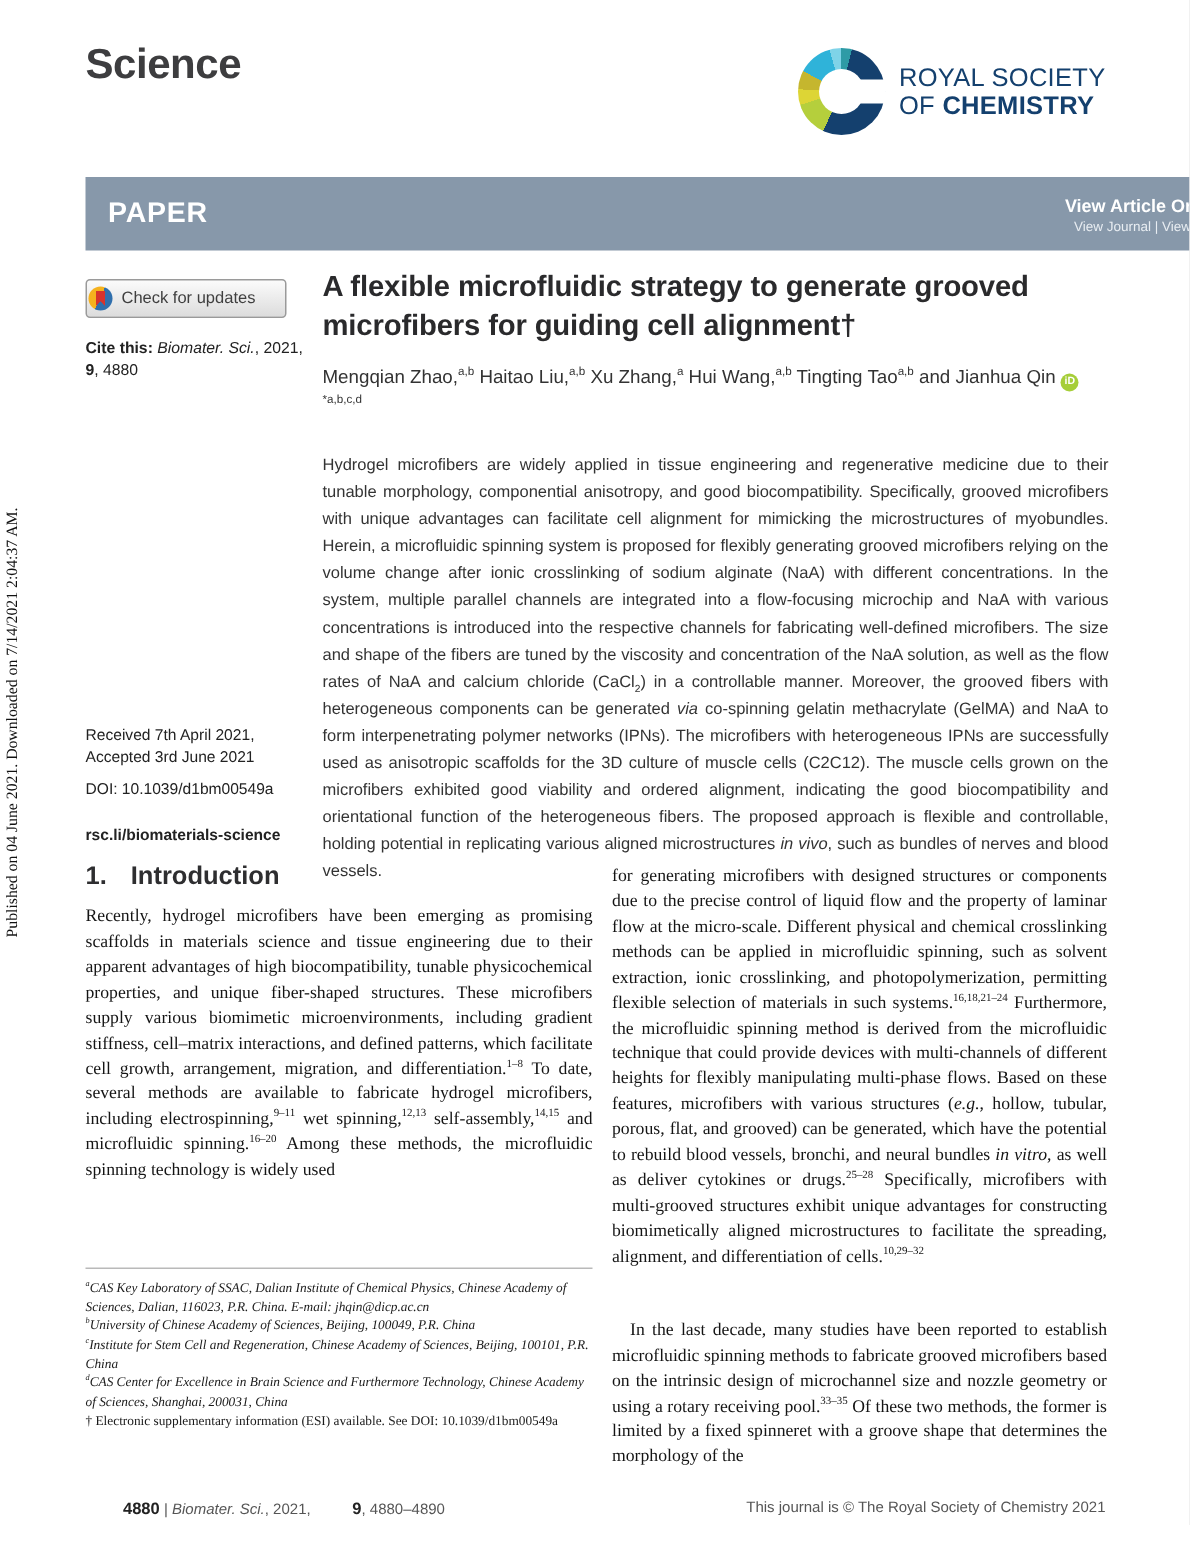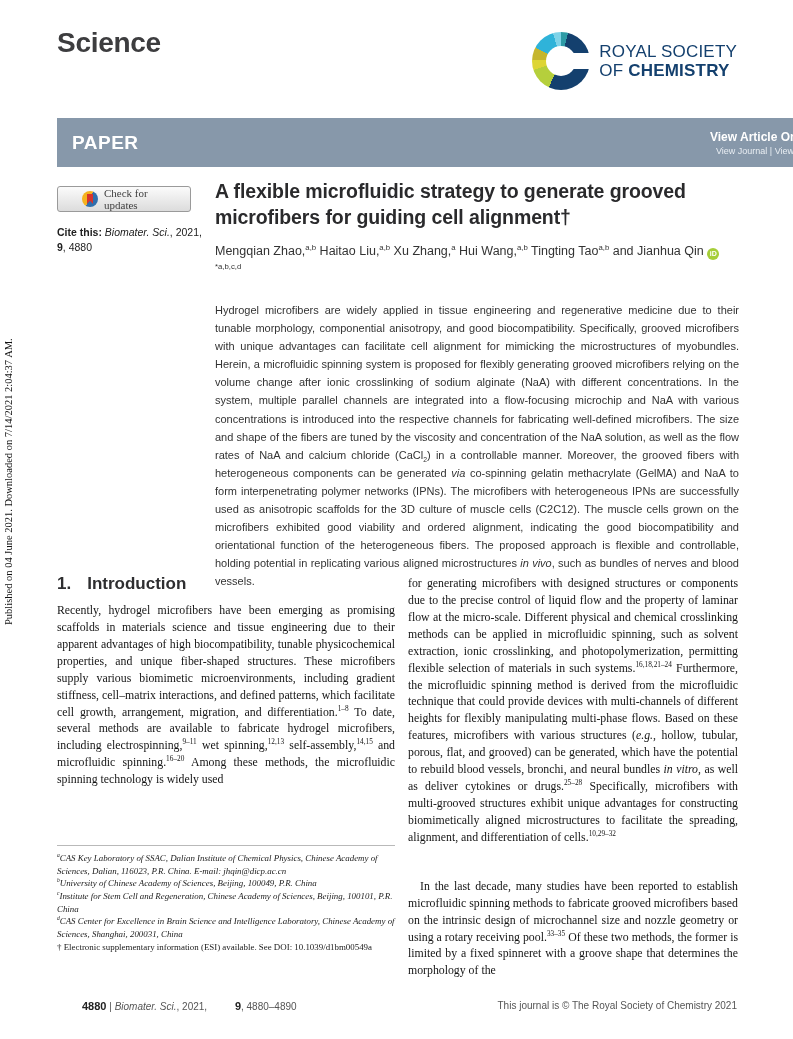--- a/index.html
+++ b/index.html
@@ -44,21 +44,21 @@
     display:flex; align-items:center; justify-content:space-between; padding:0 15px; }
   .banner-kind { color:#fff; font-size:19px; font-weight:bold; letter-spacing:0.5px; }
   .banner-links { text-align:right; color:#f2f5f8; }
   .banner-links .l1 { display:block; font-size:12px; font-weight:bold; text-decoration:none; color:#fff; }
   .banner-links .l2 { display:block; font-size:9px; margin-top:2px; text-decoration:none; color:#e8edf2; }
 
   
   .check-btn { position:absolute; left:57px; top:186px; width:134px; height:26px;
     border:1px solid #9a9a9a; border-radius:3px;
     background:linear-gradient(#fbfbfb,#dcdcdc);
-    display:flex; align-items:center; gap:6px; padding:0 24px; cursor:pointer;font-family:Liberation Serif, serif; }
+    display:flex; align-items:center; gap:6px; padding:0 1px; cursor:pointer; }
   .crossmark { position:relative; width:16px; height:16px; border-radius:50%; flex:0 0 16px;
     background:linear-gradient(115deg,#f5b21e 0 48%, #2f6fad 48% 100%); }
   .crossmark .cm-ribbon { position:absolute; left:5px; top:3px; width:6px; height:10px; background:#d6332c;
     clip-path:polygon(0 0,100% 0,100% 100%,50% 68%,0 100%); }
   .check-label { font-size:11px; color:#3f3f3f; }
 
   .cite-block { position:absolute; left:57px; top:225px; width:155px; font-size:10.5px; line-height:1.45; color:#222; }
 
   .article-title { position:absolute; left:215px; top:179px; width:525px;
     font-size:19.5px; font-weight:bold; color:#2a2a2c; line-height:1.32; letter-spacing:-0.1px; }
@@ -132,37 +132,43 @@
   </div>
 
   <div class="cite-block"><b>Cite this: </b><i>Biomater. Sci.</i><span>, 2021, </span><b>9</b><span>, 4880</span></div>
 
   <h1 class="article-title">A flexible microfluidic strategy to generate grooved microfibers for guiding cell alignment†</h1>
 
   <div class="authors"><span><span>Mengqian Zhao,</span><sup>a,b</sup><span> Haitao Liu,</span><sup>a,b</sup><span> Xu Zhang,</span><sup>a</sup><span> Hui Wang,</span><sup>a,b</sup><span> Tingting Tao</span><sup>a,b</sup><span> and Jianhua Qin </span></span><span class="orcid">iD</span> <sup>*a,b,c,d</sup></div>
 
   <div class="abstract"><span>Hydrogel microfibers are widely applied in tissue engineering and regenerative medicine due to their tunable morphology, componential anisotropy, and good biocompatibility. Specifically, grooved microfibers with unique advantages can facilitate cell alignment for mimicking the microstructures of myobundles. Herein, a microfluidic spinning system is proposed for flexibly generating grooved microfibers relying on the volume change after ionic crosslinking of sodium alginate (NaA) with different concentrations. In the system, multiple parallel channels are integrated into a flow-focusing microchip and NaA with various concentrations is introduced into the respective channels for fabricating well-defined microfibers. The size and shape of the fibers are tuned by the viscosity and concentration of the NaA solution, as well as the flow rates of NaA and calcium chloride (CaCl</span><sub>2</sub><span>) in a controllable manner. Moreover, the grooved fibers with heterogeneous components can be generated </span><i>via</i><span> co-spinning gelatin methacrylate (GelMA) and NaA to form interpenetrating polymer networks (IPNs). The microfibers with heterogeneous IPNs are successfully used as anisotropic scaffolds for the 3D culture of muscle cells (C2C12). The muscle cells grown on the microfibers exhibited good viability and ordered alignment, indicating the good biocompatibility and orientational function of the heterogeneous fibers. The proposed approach is flexible and controllable, holding potential in replicating various aligned microstructures </span><i>in vivo</i><span>, such as bundles of nerves and blood vessels.</span></div>
 
+  <div class="meta-block">
+    <div>Received 7th April 2021,</div>
+    <div>Accepted 3rd June 2021</div>
+    <div class="doi">DOI: 10.1039/d1bm00549a</div>
+    <a class="rsclink">rsc.li/biomaterials-science</a>
+  </div>
 
   <h2 class="section-heading"><span class="num">1.</span><span>Introduction</span></h2>
 
   <div class="col col-left">
     <p><span>Recently, hydrogel microfibers have been emerging as promising scaffolds in materials science and tissue engineering due to their apparent advantages of high biocompatibility, tunable physicochemical properties, and unique fiber-shaped structures. These microfibers supply various biomimetic microenvironments, including gradient stiffness, cell–matrix interactions, and defined patterns, which facilitate cell growth, arrangement, migration, and differentiation.</span><sup>1–8</sup><span> To date, several methods are available to fabricate hydrogel microfibers, including electrospinning,</span><sup>9–11</sup><span> wet spinning,</span><sup>12,13</sup><span> self-assembly,</span><sup>14,15</sup><span> and microfluidic spinning.</span><sup>16–20</sup><span> Among these methods, the microfluidic spinning technology is widely used</span></p>
   </div>
 
   <div class="col col-right">
     <p><span>for generating microfibers with designed structures or components due to the precise control of liquid flow and the property of laminar flow at the micro-scale. Different physical and chemical crosslinking methods can be applied in microfluidic spinning, such as solvent extraction, ionic crosslinking, and photopolymerization, permitting flexible selection of materials in such systems.</span><sup>16,18,21–24</sup><span> Furthermore, the microfluidic spinning method is derived from the microfluidic technique that could provide devices with multi-channels of different heights for flexibly manipulating multi-phase flows. Based on these features, microfibers with various structures (</span><i>e.g.</i><span>, hollow, tubular, porous, flat, and grooved) can be generated, which have the potential to rebuild blood vessels, bronchi, and neural bundles </span><i>in vitro</i><span>, as well as deliver cytokines or drugs.</span><sup>25–28</sup><span> Specifically, microfibers with multi-grooved structures exhibit unique advantages for constructing biomimetically aligned microstructures to facilitate the spreading, alignment, and differentiation of cells.</span><sup>10,29–32</sup></p>
     <p class="indent"><span>In the last decade, many studies have been reported to establish microfluidic spinning methods to fabricate grooved microfibers based on the intrinsic design of microchannel size and nozzle geometry or using a rotary receiving pool.</span><sup>33–35</sup><span> Of these two methods, the former is limited by a fixed spinneret with a groove shape that determines the morphology of the</span></p>
   </div>
 
   <div class="footnotes">
     <p><sup>a</sup><span>CAS Key Laboratory of SSAC, Dalian Institute of Chemical Physics, Chinese Academy of Sciences, Dalian, 116023, P.R. China. E-mail: jhqin@dicp.ac.cn</span></p>
     <p><sup>b</sup><span>University of Chinese Academy of Sciences, Beijing, 100049, P.R. China</span></p>
     <p><sup>c</sup><span>Institute for Stem Cell and Regeneration, Chinese Academy of Sciences, Beijing, 100101, P.R. China</span></p>
-    <p><sup>d</sup><span>CAS Center for Excellence in Brain Science and Intelligence Laboratory, Chinese Academy of Sciences, Shanghai, 200031, China</span></p>
+    <p><sup>d</sup><span>CAS Center for Excellence in Brain Science and Furthermore Technology, Chinese Academy of Sciences, Shanghai, 200031, China</span></p>
     <p class="upright"><span>† Electronic supplementary information (ESI) available. See DOI: 10.1039/d1bm00549a</span></p>
   </div>
 
   <div class="footer">
     <span class="pageno"><b>4880</b><span>  |  </span><i>Biomater. Sci.</i><span>, 2021, </span><b>9</b><span>, 4880–4890</span></span>
     <span>This journal is © The Royal Society of Chemistry 2021</span>
   </div>
 
 </div>
 

